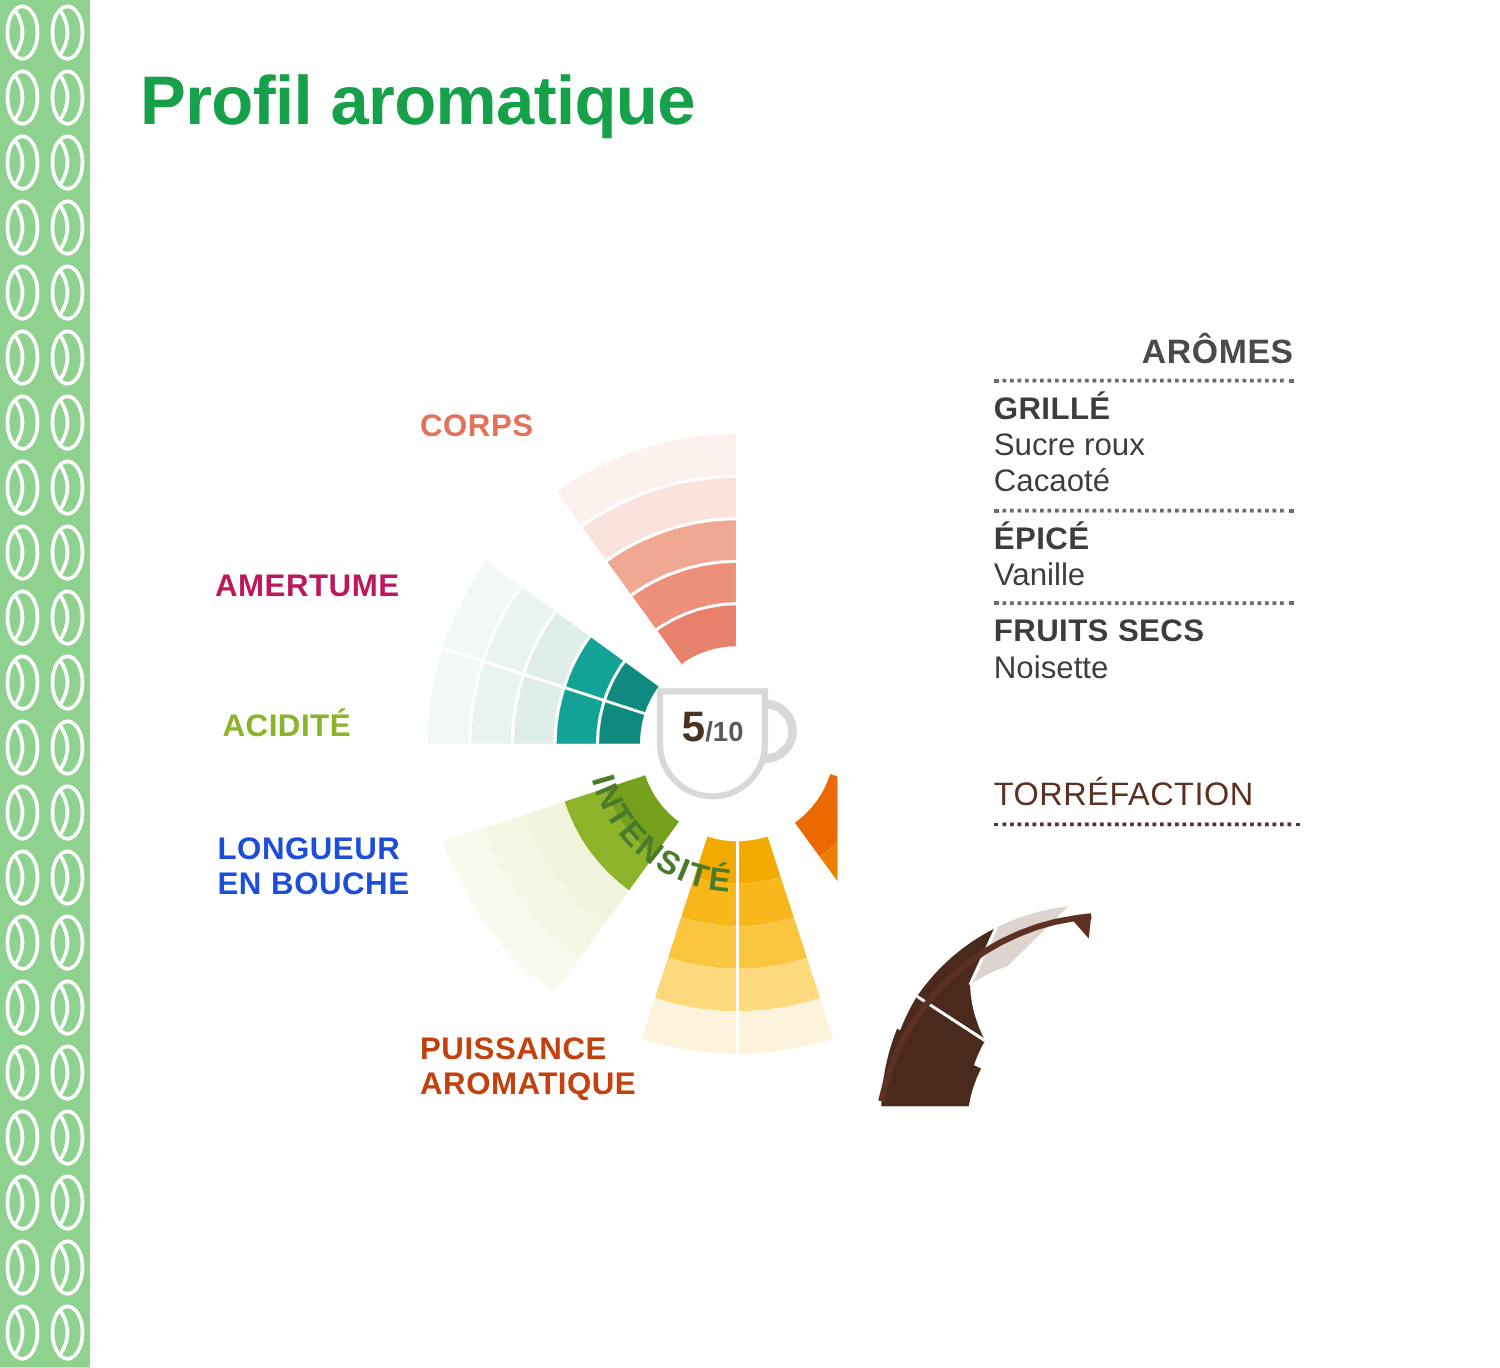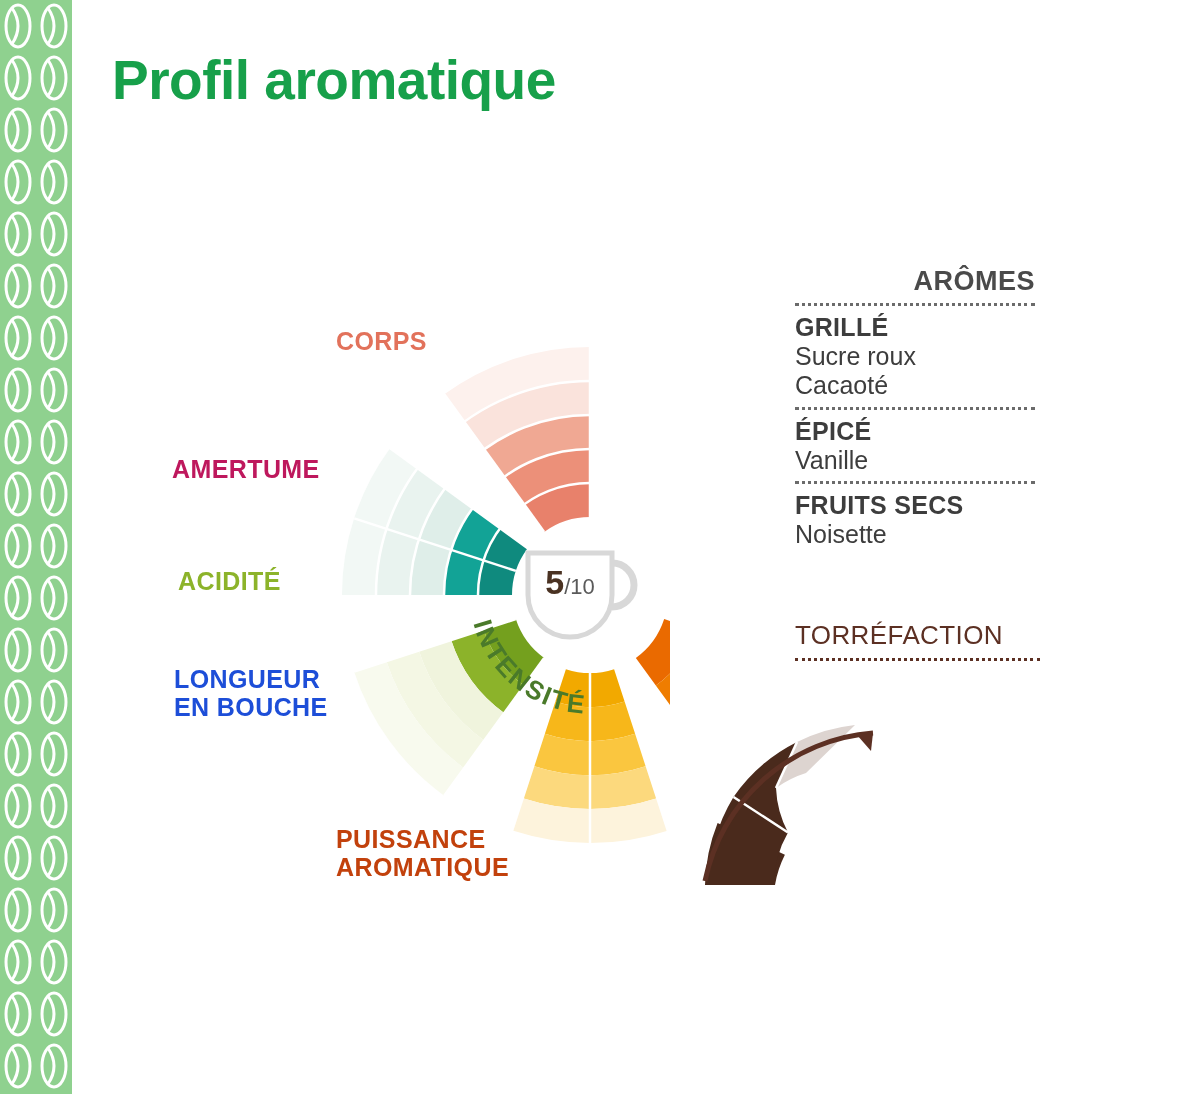--- a/index.html
+++ b/index.html
@@ -83,21 +83,21 @@
     position: absolute;
     left: 0; top: 48px;
     width: 120px;
     text-align: center;
     font-size: 34px;
     font-weight: bold;
     color: #4a3222;
   }
   .intensity-score .denom {
     font-size: 22px;
-    font-weight: normal;
+    font-weight: bold;
     color: #5a5a5a;
   }
 
   
   .aromas {
     position: absolute;
     left: 795px;
     top: 266px;
     width: 240px;
   }

